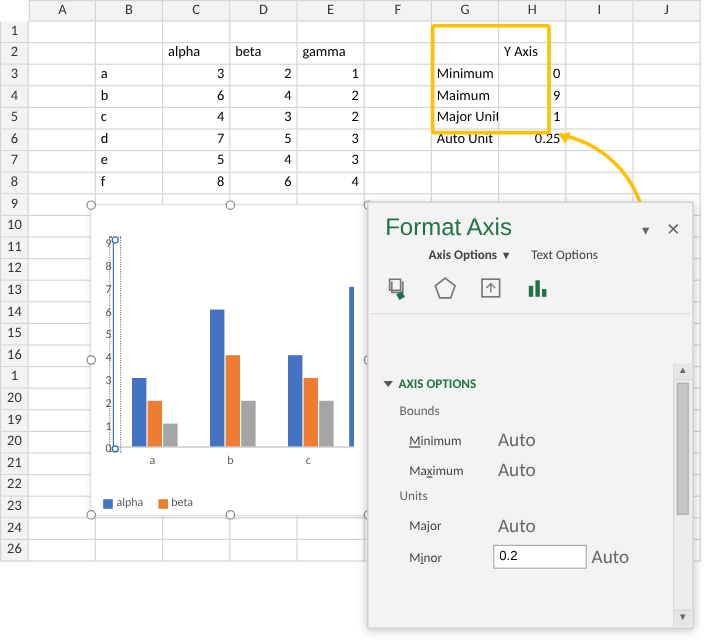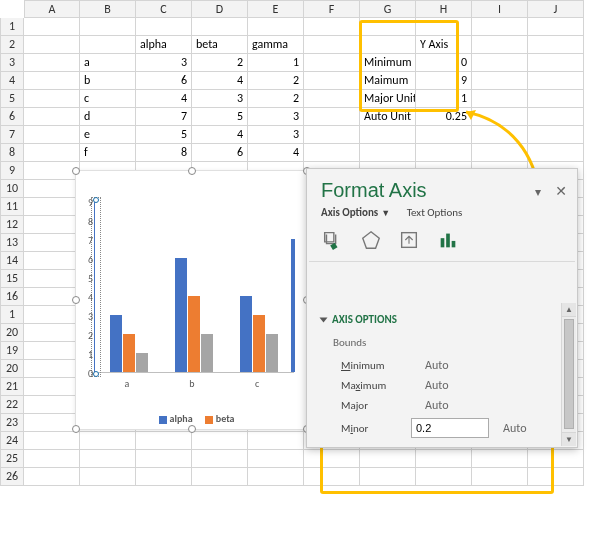--- a/index.html
+++ b/index.html
@@ -32,44 +32,44 @@
   .chart-title { text-align:center; font-size:14px; color:#595959; padding-top:4px; }
 
   .plot { position:absolute; left:18px; top:30px; width:200px; height:172px; border-bottom:1px solid #bfbfbf; border-left:1px solid #4472c4; }
   .y-axis-sel { position:absolute; left:-4px; top:-4px; width:10px; height:180px; border:1px dotted #888; }
   .y-axis-sel .dot{position:absolute; width:6px;height:6px;border:1px solid #1a6eaa;border-radius:3px;background:#fff;}
   .y-axis-sel .d-t{left:1px;top:-1px;} .y-axis-sel .d-b{left:1px;bottom:-1px;}
   .ylab { position:absolute; left:-12px; width:10px; text-align:right; font-size:10px; color:#595959; }
   .xlab { position:absolute; top:176px; width:60px; text-align:center; font-size:10px; color:#595959; }
   .bar { position:absolute; bottom:0; width:12px; }
   .s-alpha{ background:#4472c4; } .s-beta{ background:#ed7d31; } .s-gamma{ background:#a5a5a5; }
-  .legend { position:absolute; left:0; right:0; bottom:4px; text-align:center; font-size:10px; color:#595959;font-weight:bold; }
+  .legend { position:absolute; left:0; right:0; bottom:4px; font-size:10px; color:#595959; }
   .legend .sw{ display:inline-block; width:8px; height:8px; margin:0 3px 0 10px; vertical-align:middle;}
 
   
-  .pane { position:absolute; left:306px; top:168px; width:272px; height:280px; background:#f3f3f3; border:1px solid #c8c8c8; box-shadow:0 2px 8px rgba(0,0,0,0.25); }
+  .pane { position:absolute; left:306px; top:168px; width:272px; height:356px; background:#f3f3f3; border:1px solid #c8c8c8; box-shadow:0 2px 8px rgba(0,0,0,0.25); }
   .pane-title { font-family:"Segoe UI Light","Segoe UI",Arial; font-size:20px; font-weight:300; color:#217346; padding:10px 14px 4px;}
   .pane-close { position:absolute; right:10px; top:14px; font-size:14px; color:#666; cursor:pointer;}
   .pane-min { position:absolute; right:36px; top:16px; color:#666; }
   .pane-tabs { padding:0 14px 8px; font-size:11px; }
   .pane-tab { display:inline-block; margin-right:14px; color:#444; cursor:pointer;}
-  .pane-tab.active{ font-weight:bold; }
+  .pane-tab.active{ font-weight:bold;margin-left:36px; }
   .pane-tab .arrow{ font-size:9px; margin-left:3px;}
   .icon-row { padding:2px 12px 10px; border-bottom:1px solid #d9d9d9; margin:0 2px;}
   .icon-row svg { width:22px; height:22px; margin-right:14px; cursor:pointer; vertical-align:middle;}
 
   .section-scroll { position:absolute; left:0; top:134px; right:0; bottom:0; padding:8px 8px 4px 10px; overflow:hidden; }
   .section-title { color:#217346; font-weight:bold; font-size:11px; text-transform:uppercase; padding:2px 0 8px 4px;}
   .section-title .tri{ display:inline-block; width:0;height:0;border-left:5px solid #585858;border-top:4px solid transparent;border-bottom:4px solid transparent; transform:rotate(90deg); margin-right:6px; vertical-align:middle;}
   .grp-label { color:#666; font-size:11px; padding:2px 0 6px 16px;}
   .field-row { display:flex; align-items:center; padding:3px 0 3px 24px; }
   .field-row .lab { width:70px; color:#444; font-size:11px; }
   .field-row .lab u{text-decoration:underline;}
   .field-row input { width:78px; height:20px; font-size:11px; border:1px solid #ababab; padding:1px 4px; background:#fff; }
-  .field-row .auto { margin-left:14px; color:#666; font-size:12px; cursor:pointer;}
+  .field-row .auto { margin-left:4px; color:#666; font-size:16px; cursor:pointer;}
   .scrollbar { position:absolute; right:1px; top:134px; bottom:1px; width:15px; background:#ececec; border-left:1px solid #d6d6d6;}
   .scrollbar .arrow{height:14px; background:#e5e5e5; text-align:center; line-height:12px; font-size:8px; color:#666; border-bottom:1px solid #d6d6d6;}
   .scrollbar .arrow.bottom{position:absolute;bottom:0;left:0;right:0;border-top:1px solid #d6d6d6;border-bottom:none;}
   .scrollbar .thumb{position:absolute; left:2px; right:2px; top:16px; height:110px; background:#c7c7c7; border:1px solid #b0b0b0;}
 </style>
 </head>
 <body>
 
 <div class="sheet">
   <div class="col-headers">
@@ -379,33 +379,20 @@
         <div class="cell"></div>
         <div class="cell"></div>
         <div class="cell"></div>
         <div class="cell"></div>
         <div class="cell"></div>
         <div class="cell"></div>
         <div class="cell"></div>
       </div>
       <div class="row">
         <div class="row-header">24</div>
-        <div class="cell"></div>
-        <div class="cell"></div>
-        <div class="cell"></div>
-        <div class="cell"></div>
-        <div class="cell"></div>
-        <div class="cell"></div>
-        <div class="cell"></div>
-        <div class="cell"></div>
-        <div class="cell"></div>
-        <div class="cell"></div>
-      </div>
-      <div class="row">
-        <div class="row-header">25</div>
         <div class="cell"></div>
         <div class="cell"></div>
         <div class="cell"></div>
         <div class="cell"></div>
         <div class="cell"></div>
         <div class="cell"></div>
         <div class="cell"></div>
         <div class="cell"></div>
         <div class="cell"></div>
         <div class="cell"></div>
@@ -518,20 +505,21 @@
     <div class="section-title"><span class="tri"></span><span>Axis Options</span></div>
     <div class="grp-label">Bounds</div>
     <div class="field-row">
       <span class="lab"><u>M</u><span>inimum</span></span>
       <span class="auto">Auto</span>
     </div>
     <div class="field-row">
       <span class="lab">Ma<u>x</u>imum</span>
       <span class="auto">Auto</span>
     </div>
+    <div class="grp-label">Units</div>
     <div class="field-row">
       <span class="lab">Ma<u>j</u>or</span>
       <span class="auto">Auto</span>
     </div>
     <div class="field-row">
       <span class="lab">M<u>i</u>nor</span>
       <input value="0.2" style="">
       <span class="auto">Auto</span>
     </div>
   </div>

